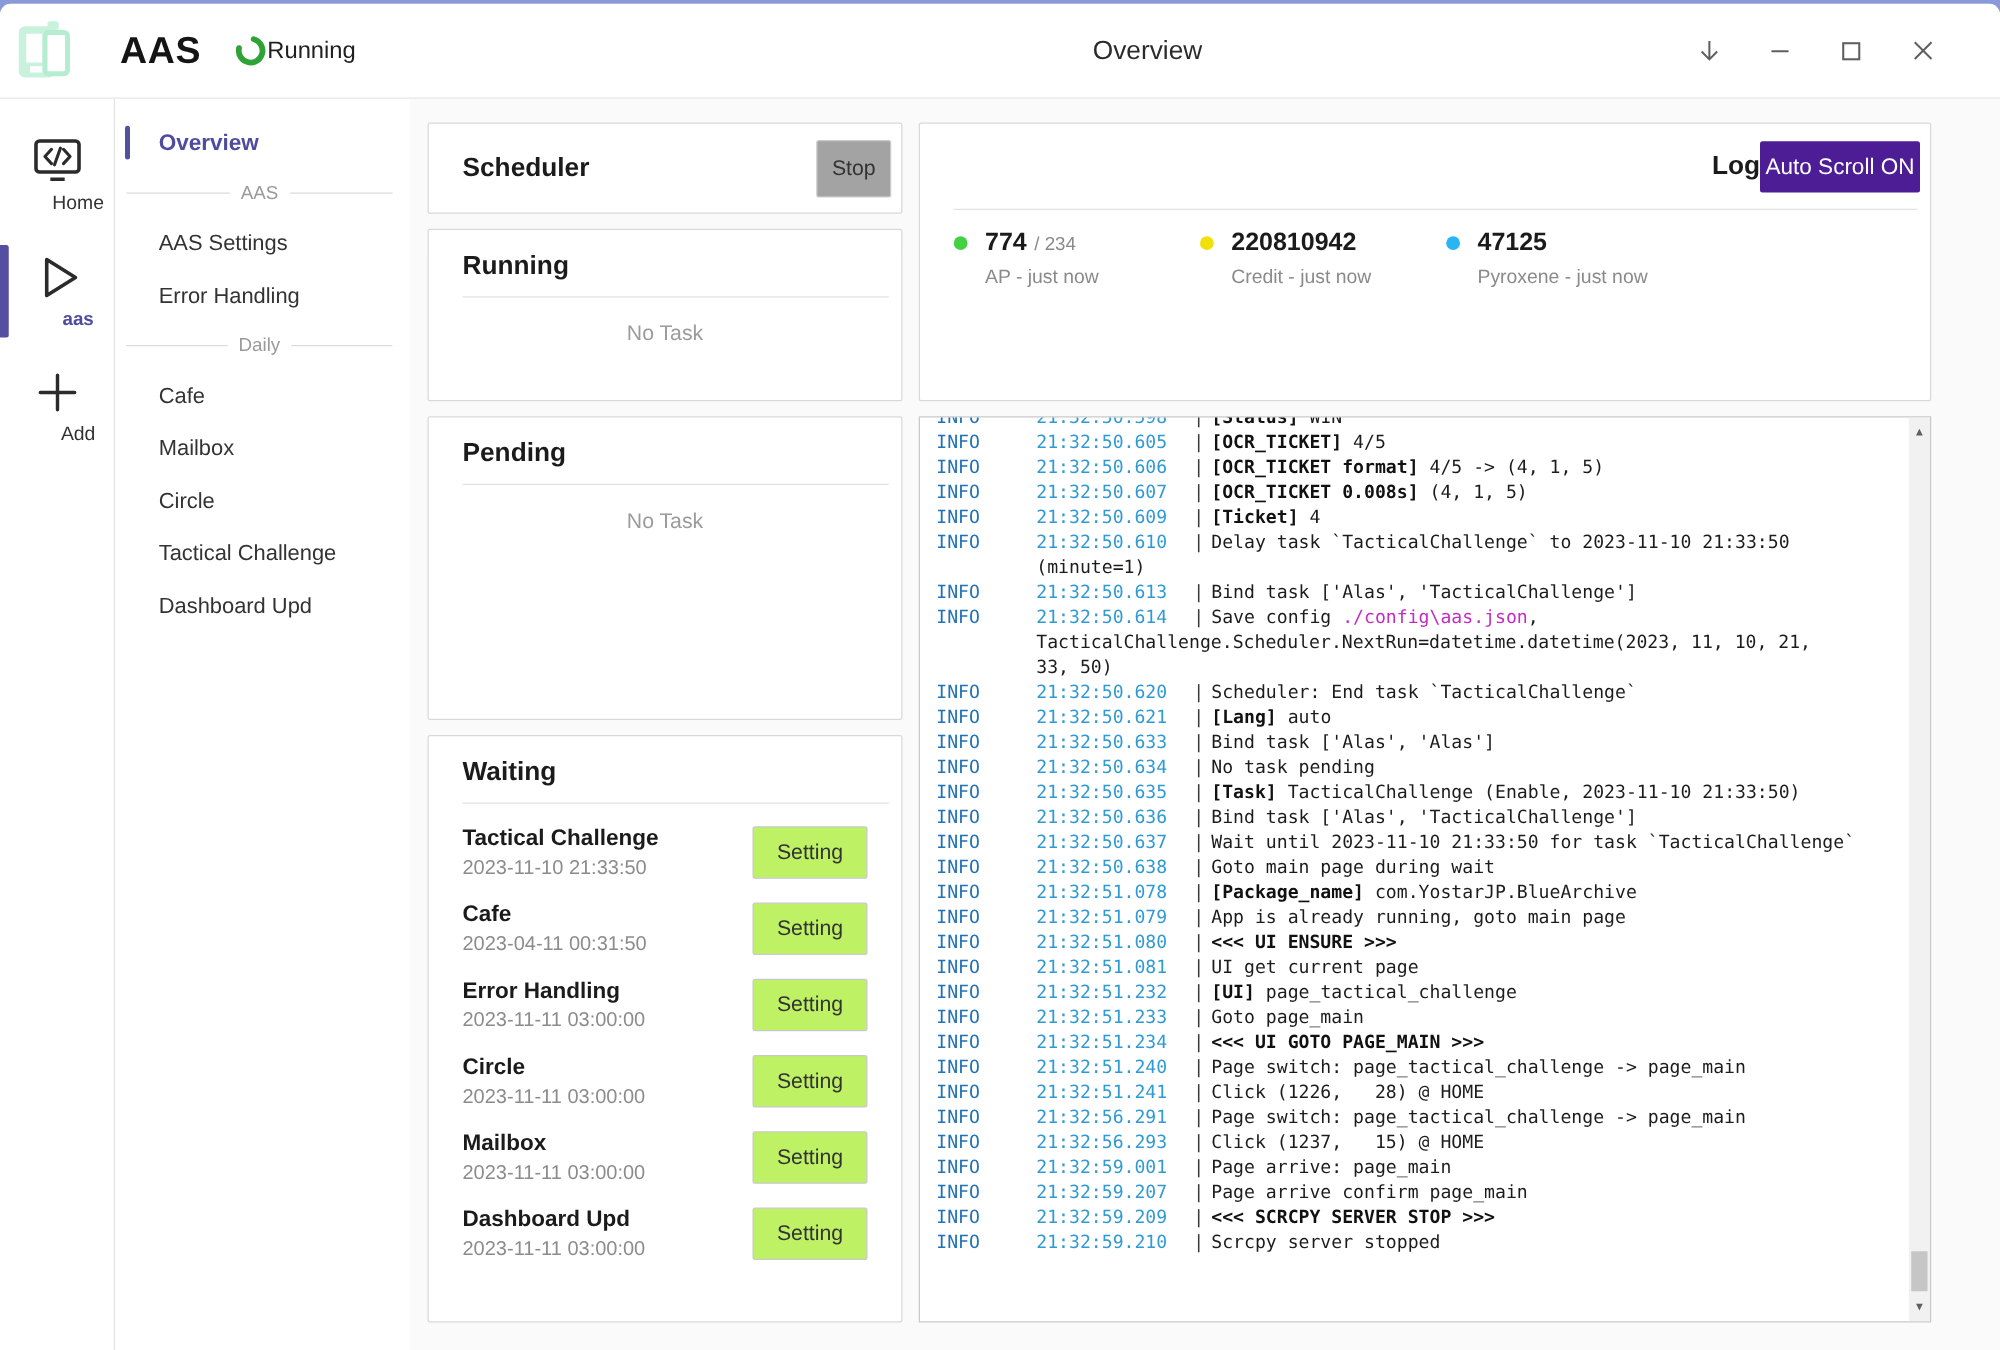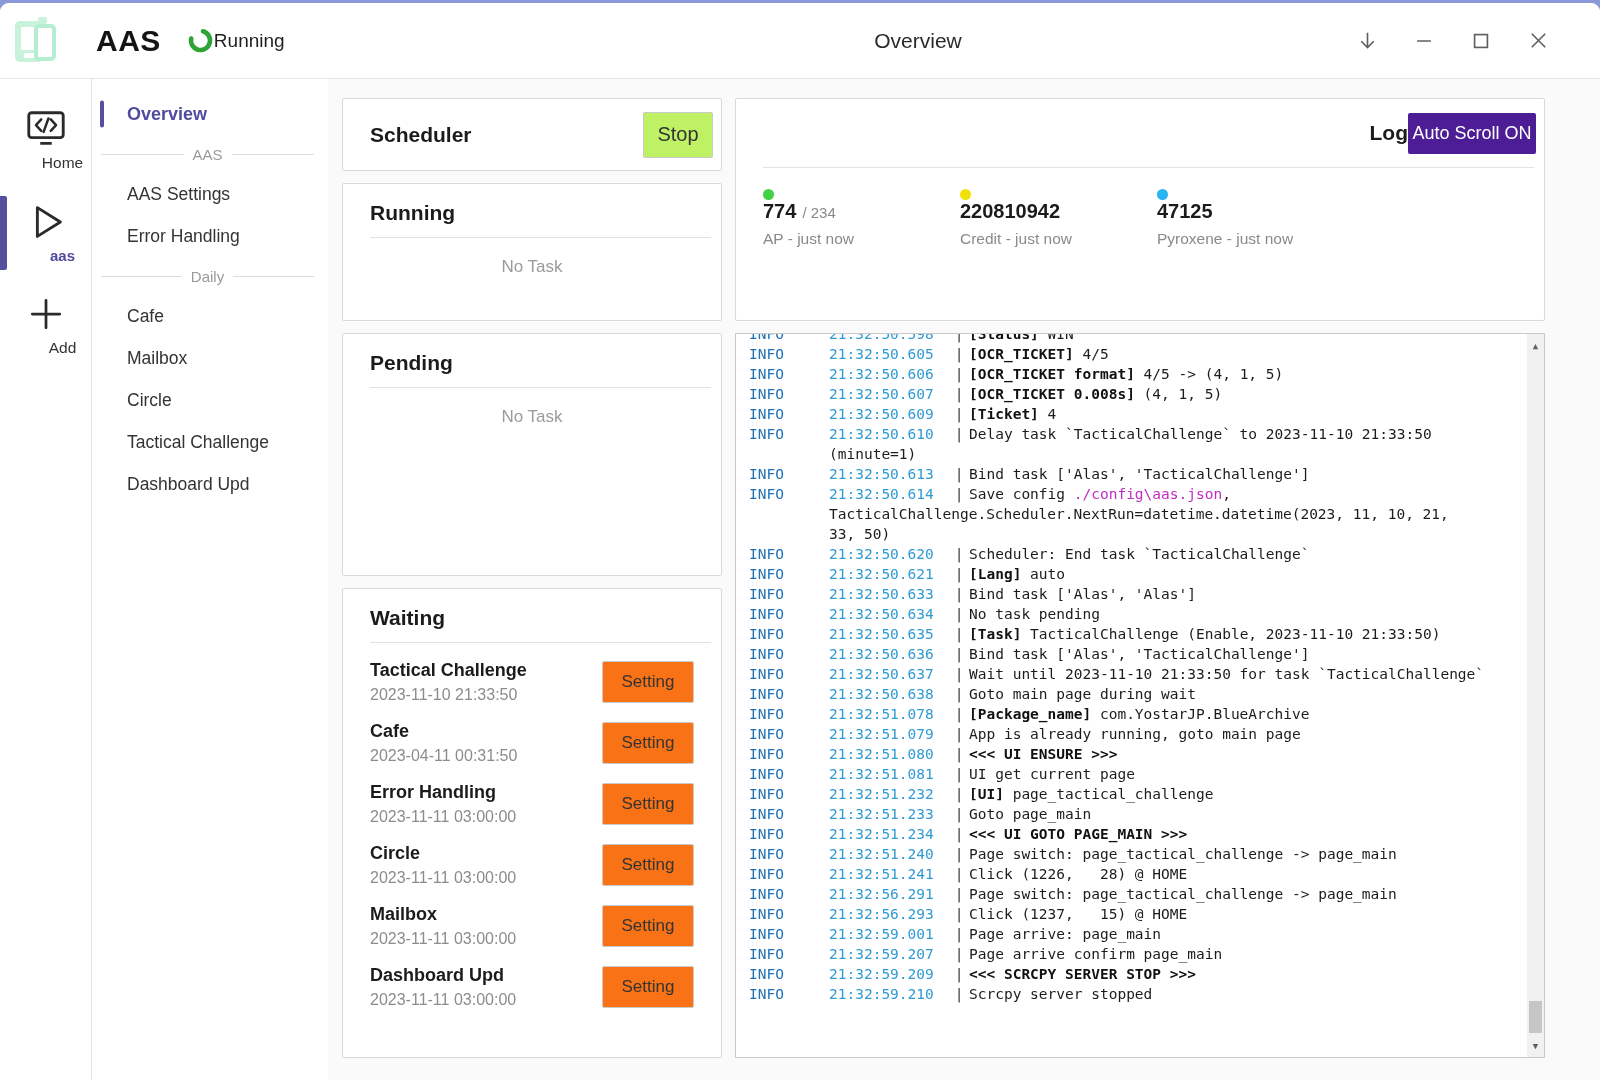--- a/index.html
+++ b/index.html
@@ -40,37 +40,37 @@
   .col-left { width:380px; flex:0 0 auto; display:flex; flex-direction:column; gap:12px; }
   .col-right { flex:1; display:flex; flex-direction:column; gap:12px; min-width:0; }
 
   .card { background:#fff; border:1px solid #d9d9d9; border-radius:2px; }
   .card-title { font-size:21px; font-weight:700; color:#1b1b1b; }
   .card-head { padding:17px 27px 12px; }
   .card-divider { border-bottom:1px solid #e2e2e2; margin:0 10px 0 27px; }
   .empty-text { text-align:center; color:#9b9b9b; font-size:17px; padding-top:19px; }
 
   .scheduler-card { height:73px; display:flex; align-items:center; justify-content:space-between; padding:0 8px 0 27px; }
-  .stop-btn { width:70px; height:46px; background:#bef264; border:1px solid #c9c9c9; border-radius:2px; font-size:20px; color:#333; font-family:inherit; }
+  .stop-btn { width:60px; height:46px; background:#a3a3a3; border:1px solid #c9c9c9; border-radius:2px; font-size:17px; color:#333; font-family:inherit; }
   .running-card { height:138px; }
   .pending-card { height:243px; }
   .waiting-card { flex:1; overflow:hidden; }
 
   .wait-list { padding:8px 27px 0; }
   .wait-row { height:61px; display:flex; align-items:center; justify-content:space-between; }
   .wait-name { font-size:18px; font-weight:700; color:#1b1b1b; margin-bottom:5px; }
   .wait-date { font-size:16px; color:#8c8c8c; }
-  .setting-btn { width:92px; height:42px; background:#f97316; border:1px solid #c9c9c9; border-radius:2px; font-size:17px; color:#333; font-family:inherit; }
+  .setting-btn { width:92px; height:42px; background:#bef264; border:1px solid #c9c9c9; border-radius:2px; font-size:17px; color:#333; font-family:inherit; }
 
   
   .log-card { height:223px; flex:0 0 auto; display:flex; flex-direction:column; }
   .log-head { height:68px; display:flex; align-items:center; justify-content:flex-end; padding:0 8px 0 27px; }
   .autoscroll-btn { width:128px; height:41px; background:#4c1d95; color:#fff; border:none; border-radius:2px; font-size:18px; font-family:inherit; }
   .stats-row { display:flex; padding:15px 0 0 27px; }
-  .stat { width:197px; display:flex; align-items:flex-start;flex-direction:column; }
+  .stat { width:197px; display:flex; align-items:flex-start; }
   .stat-dot { width:11px; height:11px; border-radius:50%; margin:6px 14px 0 0; flex:0 0 auto; }
   .stat-line1 { display:flex; align-items:baseline; }
   .stat-value { font-size:20px; font-weight:700; color:#1b1b1b; }
   .stat-total { font-size:15px; color:#8a8a8a; margin-left:6px; }
   .stat-label { font-size:15.5px; color:#8a8a8a; margin-top:7px; }
 
   
   .log-view { flex:1; position:relative; background:#fff; border:1px solid #c9c9c9; overflow:hidden; font-family:"DejaVu Sans Mono", monospace; font-size:14.5px; line-height:20px; color:#1c1c1c; }
   .log-content { margin-top:-10px; padding-left:13px; padding-right:24px; }
   .log-line { display:flex; white-space:pre; }

